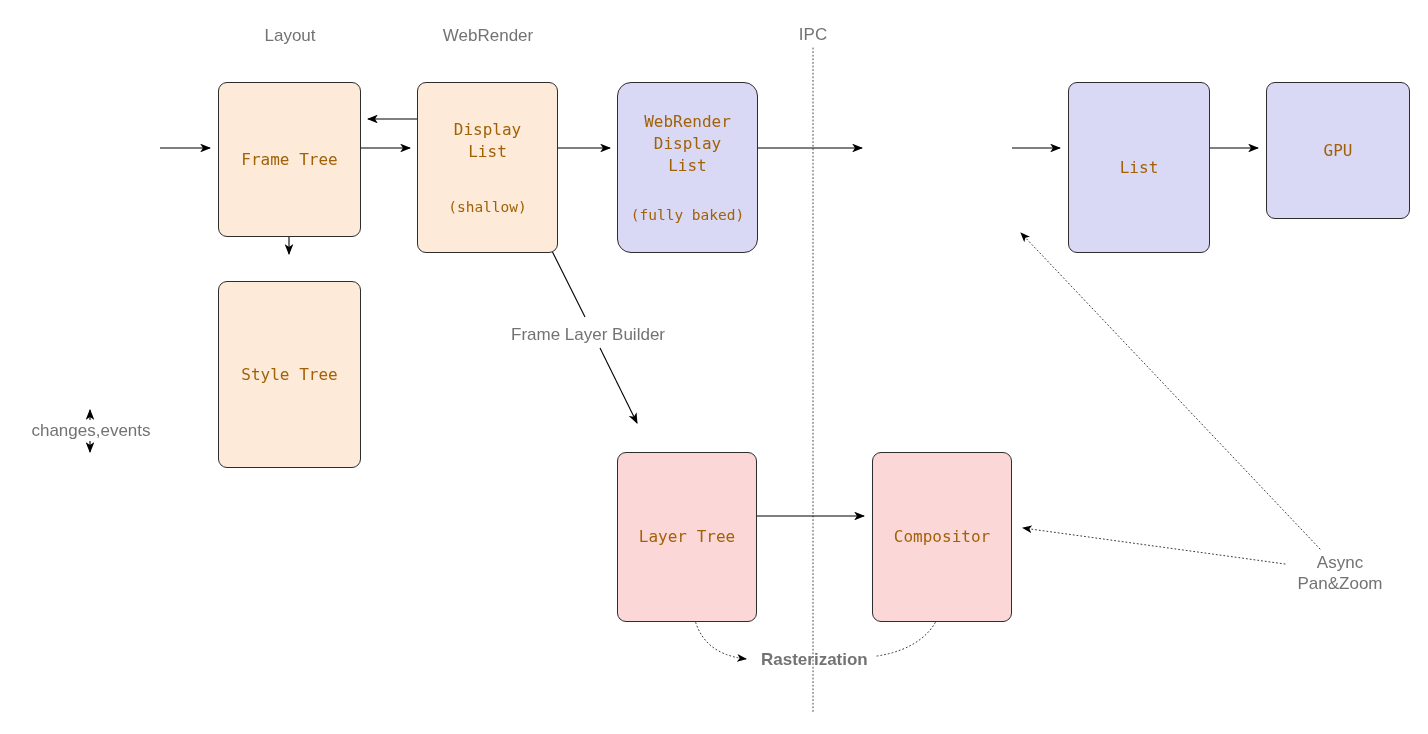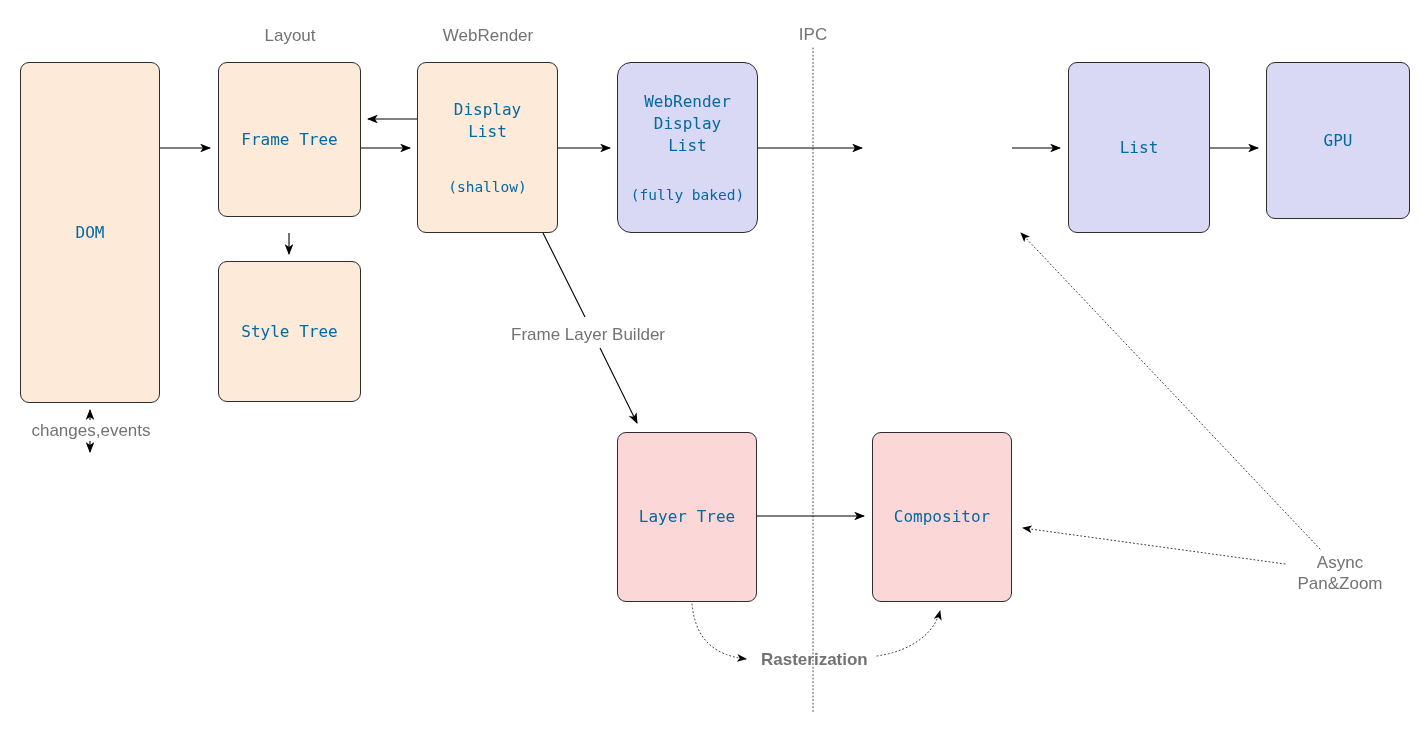--- a/index.html
+++ b/index.html
@@ -2,22 +2,22 @@
 <html style="--orange-fill: #fdead9; --purple-fill: #d9d8f5; --pink-fill: #fcd7d7; --box-border: #2d2d2d; --line: #000000; --dotted-line: #3a3a3a;"><head>
 <meta charset="utf-8">
 <style>
   html,body{margin:0;padding:0;background:#ffffff;}
   #stage{position:relative;width:1428px;height:734px;background:#fff;overflow:hidden;
          font-family:"Liberation Sans",sans-serif;}
   svg.edges{position:absolute;left:0;top:0;width:1428px;height:734px;pointer-events:none;}
 
   .box{position:absolute;box-sizing:border-box;border:1.2px solid #2d2d2d;border-radius:9px;
        display:flex;flex-direction:column;align-items:center;justify-content:center;
-       text-align:center;color:#0369a1;font-family:"DejaVu Sans Mono","Liberation Mono",monospace;
-       font-size:16px;line-height:22px;white-space:pre-line;}
+       text-align:center;color:#a16207;font-family:"DejaVu Sans Mono","Liberation Mono",monospace;
+       font-size:16px;line-height:22px;white-space:pre-line;margin-top:20px;}
   .box--orange{background:var(--orange-fill,#fdead9);}
   .box--purple{background:var(--purple-fill,#d9d8f5);}
   .box--pink{background:var(--pink-fill,#fcd7d7);}
   .box .note{font-size:14.5px;line-height:17px;}
   .gap36{margin-top:36px;}
   .gap30{margin-top:30px;}
 
   .ann{position:absolute;font-size:17px;line-height:21px;color:#737373;white-space:pre-line;
        text-align:center;transform:translateX(-50%);}
   .ann--left{transform:none;text-align:center;font-weight:bold;}
@@ -52,29 +52,26 @@
     <line x1="543" y1="233" x2="585" y2="317" stroke="#000" stroke-width="1.1"></line>
     <line x1="600" y1="348" x2="637" y2="423" stroke="#000" stroke-width="1.1" marker-end="url(#ah)"></line>
 
     <line x1="1320" y1="549" x2="1021" y2="233" stroke="#3a3a3a" stroke-width="1" stroke-dasharray="1 2.8" stroke-linecap="round" marker-end="url(#ah)"></line>
     <line x1="1285" y1="564" x2="1023" y2="528" stroke="#3a3a3a" stroke-width="1" stroke-dasharray="1 2.8" stroke-linecap="round" marker-end="url(#ah)"></line>
 
     <path d="M692,604 C695,636 711,655 746,659" fill="none" stroke="#3a3a3a" stroke-width="1" stroke-dasharray="1 2.8" stroke-linecap="round" marker-end="url(#ah)"></path>
     <path d="M877,656 C911,651 934,634 940,611" fill="none" stroke="#3a3a3a" stroke-width="1" stroke-dasharray="1 2.8" stroke-linecap="round" marker-end="url(#ah)"></path>
   </svg>
 
-  <div class="box box--orange" style="left:20px;top:62px;width:140px;height:341px;">
-    <span>DOM</span>
-  </div>
 
   <div class="box box--orange" style="left:218px;top:62px;width:143px;height:155px;">
     <span>Frame Tree</span>
   </div>
 
-  <div class="box box--orange" style="left:218px;top:261px;width:143px;height:141px;">
+  <div class="box box--orange" style="left:218px;top:261px;width:143px;height:187px;">
     <span>Style Tree</span>
   </div>
 
   <div class="box box--orange" style="left:417px;top:62px;width:141px;height:171px;">
     <span>Display
 List</span>
     <span class="note gap36">(shallow)</span>
   </div>
 
   <div class="box box--purple" style="left:617px;top:62px;width:141px;height:171px;border-radius:14px;">
@@ -82,21 +79,21 @@
 Display
 List</span>
     <span class="note gap30">(fully baked)</span>
   </div>
 
 
   <div class="box box--purple" style="left:1068px;top:62px;width:142px;height:171px;">
     <span>List</span>
   </div>
 
-  <div class="box box--purple" style="left:1266px;top:62px;width:144px;height:157px;">
+  <div class="box box--purple" style="left:1266px;top:62px;width:144px;height:137px;">
     <span>GPU</span>
   </div>
 
   <div class="box box--pink" style="left:617px;top:432px;width:140px;height:170px;">
     <span>Layer Tree</span>
   </div>
 
   <div class="box box--pink" style="left:872px;top:432px;width:140px;height:170px;">
     <span>Compositor</span>
   </div>

